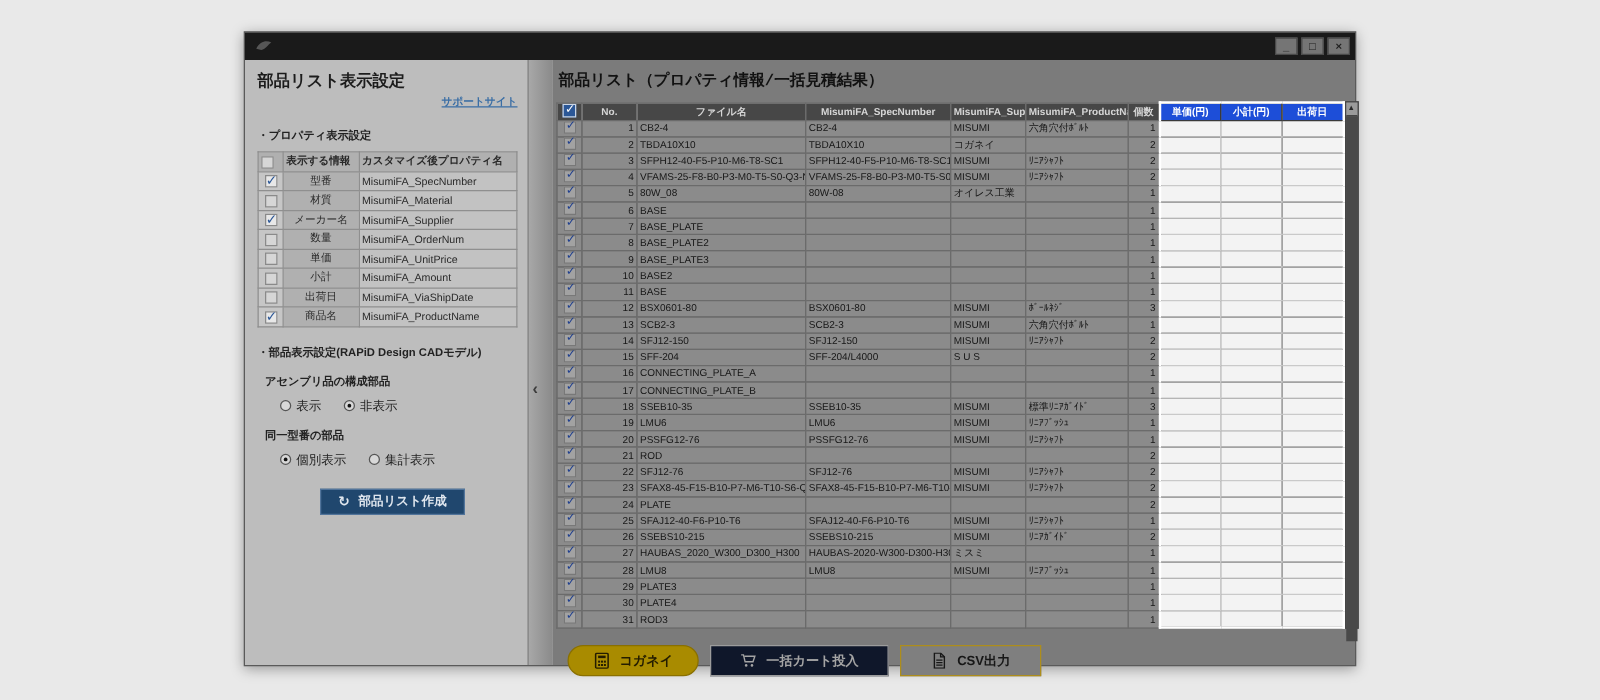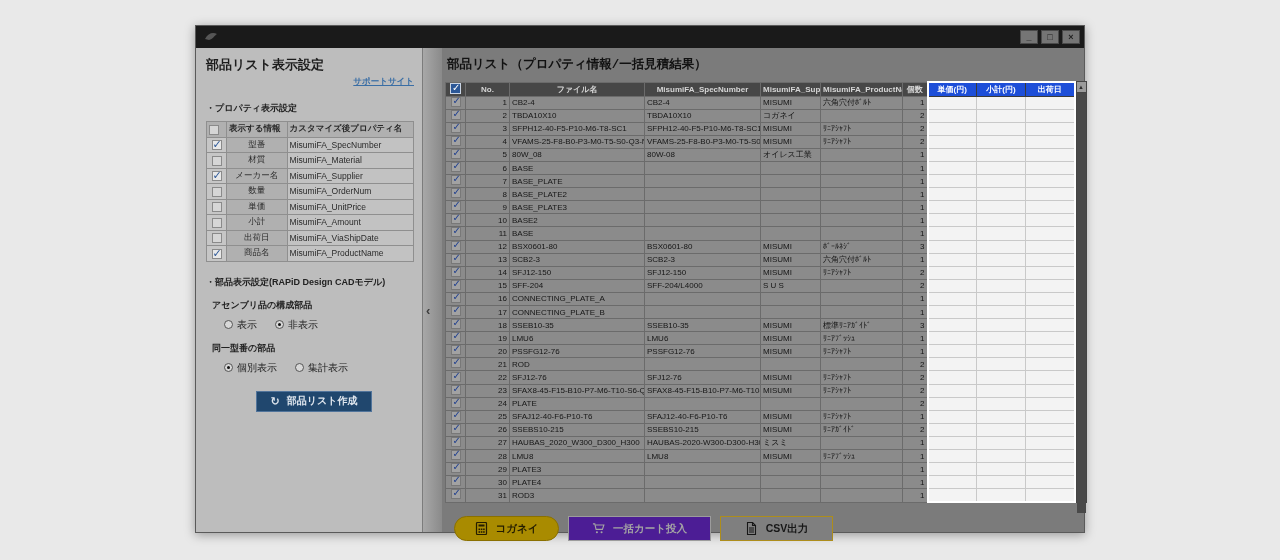--- a/index.html
+++ b/index.html
@@ -73,21 +73,21 @@
   td.c-cb, th.c-cb { text-align:center; }
 
   .vscroll { width:11px; height:422px; background:#565656; border:1px solid #454545; flex:0 0 11px; }
   .vscroll .up { height:11px; background:#9b9b9b; color:#2a2a2a; font-size:6px; text-align:center; line-height:11px; border-bottom:1px solid #454545; }
   .vscroll .track { height:100%; background:#494949; }
 
   
   .actions { display:flex; gap:9px; margin:13px 0 0 9px; }
   .btn { height:25px; display:flex; align-items:center; justify-content:center; gap:8px; font-size:10.5px; font-weight:bold; }
   .btn-quote { width:105px; background:#a98b00; border:1px solid #8a7000; border-radius:13px; color:#241d00; }
-  .btn-cart { width:143px; background:#4c1d95; border:1px solid #9c9c9c; color:#a4a4a4; }
+  .btn-cart { width:143px; background:#0f172a; border:1px solid #9c9c9c; color:#a4a4a4; }
   .btn-csv { width:113px; background:#7f7f7f; border:1px solid #ad8d1b; color:#171717; }
   .icon16 { width:13px; height:13px; display:inline-flex; }
 </style>
 </head>
 <body>
 
 <div class="window">
 
   <div class="titlebar">
     <span class="logo">

